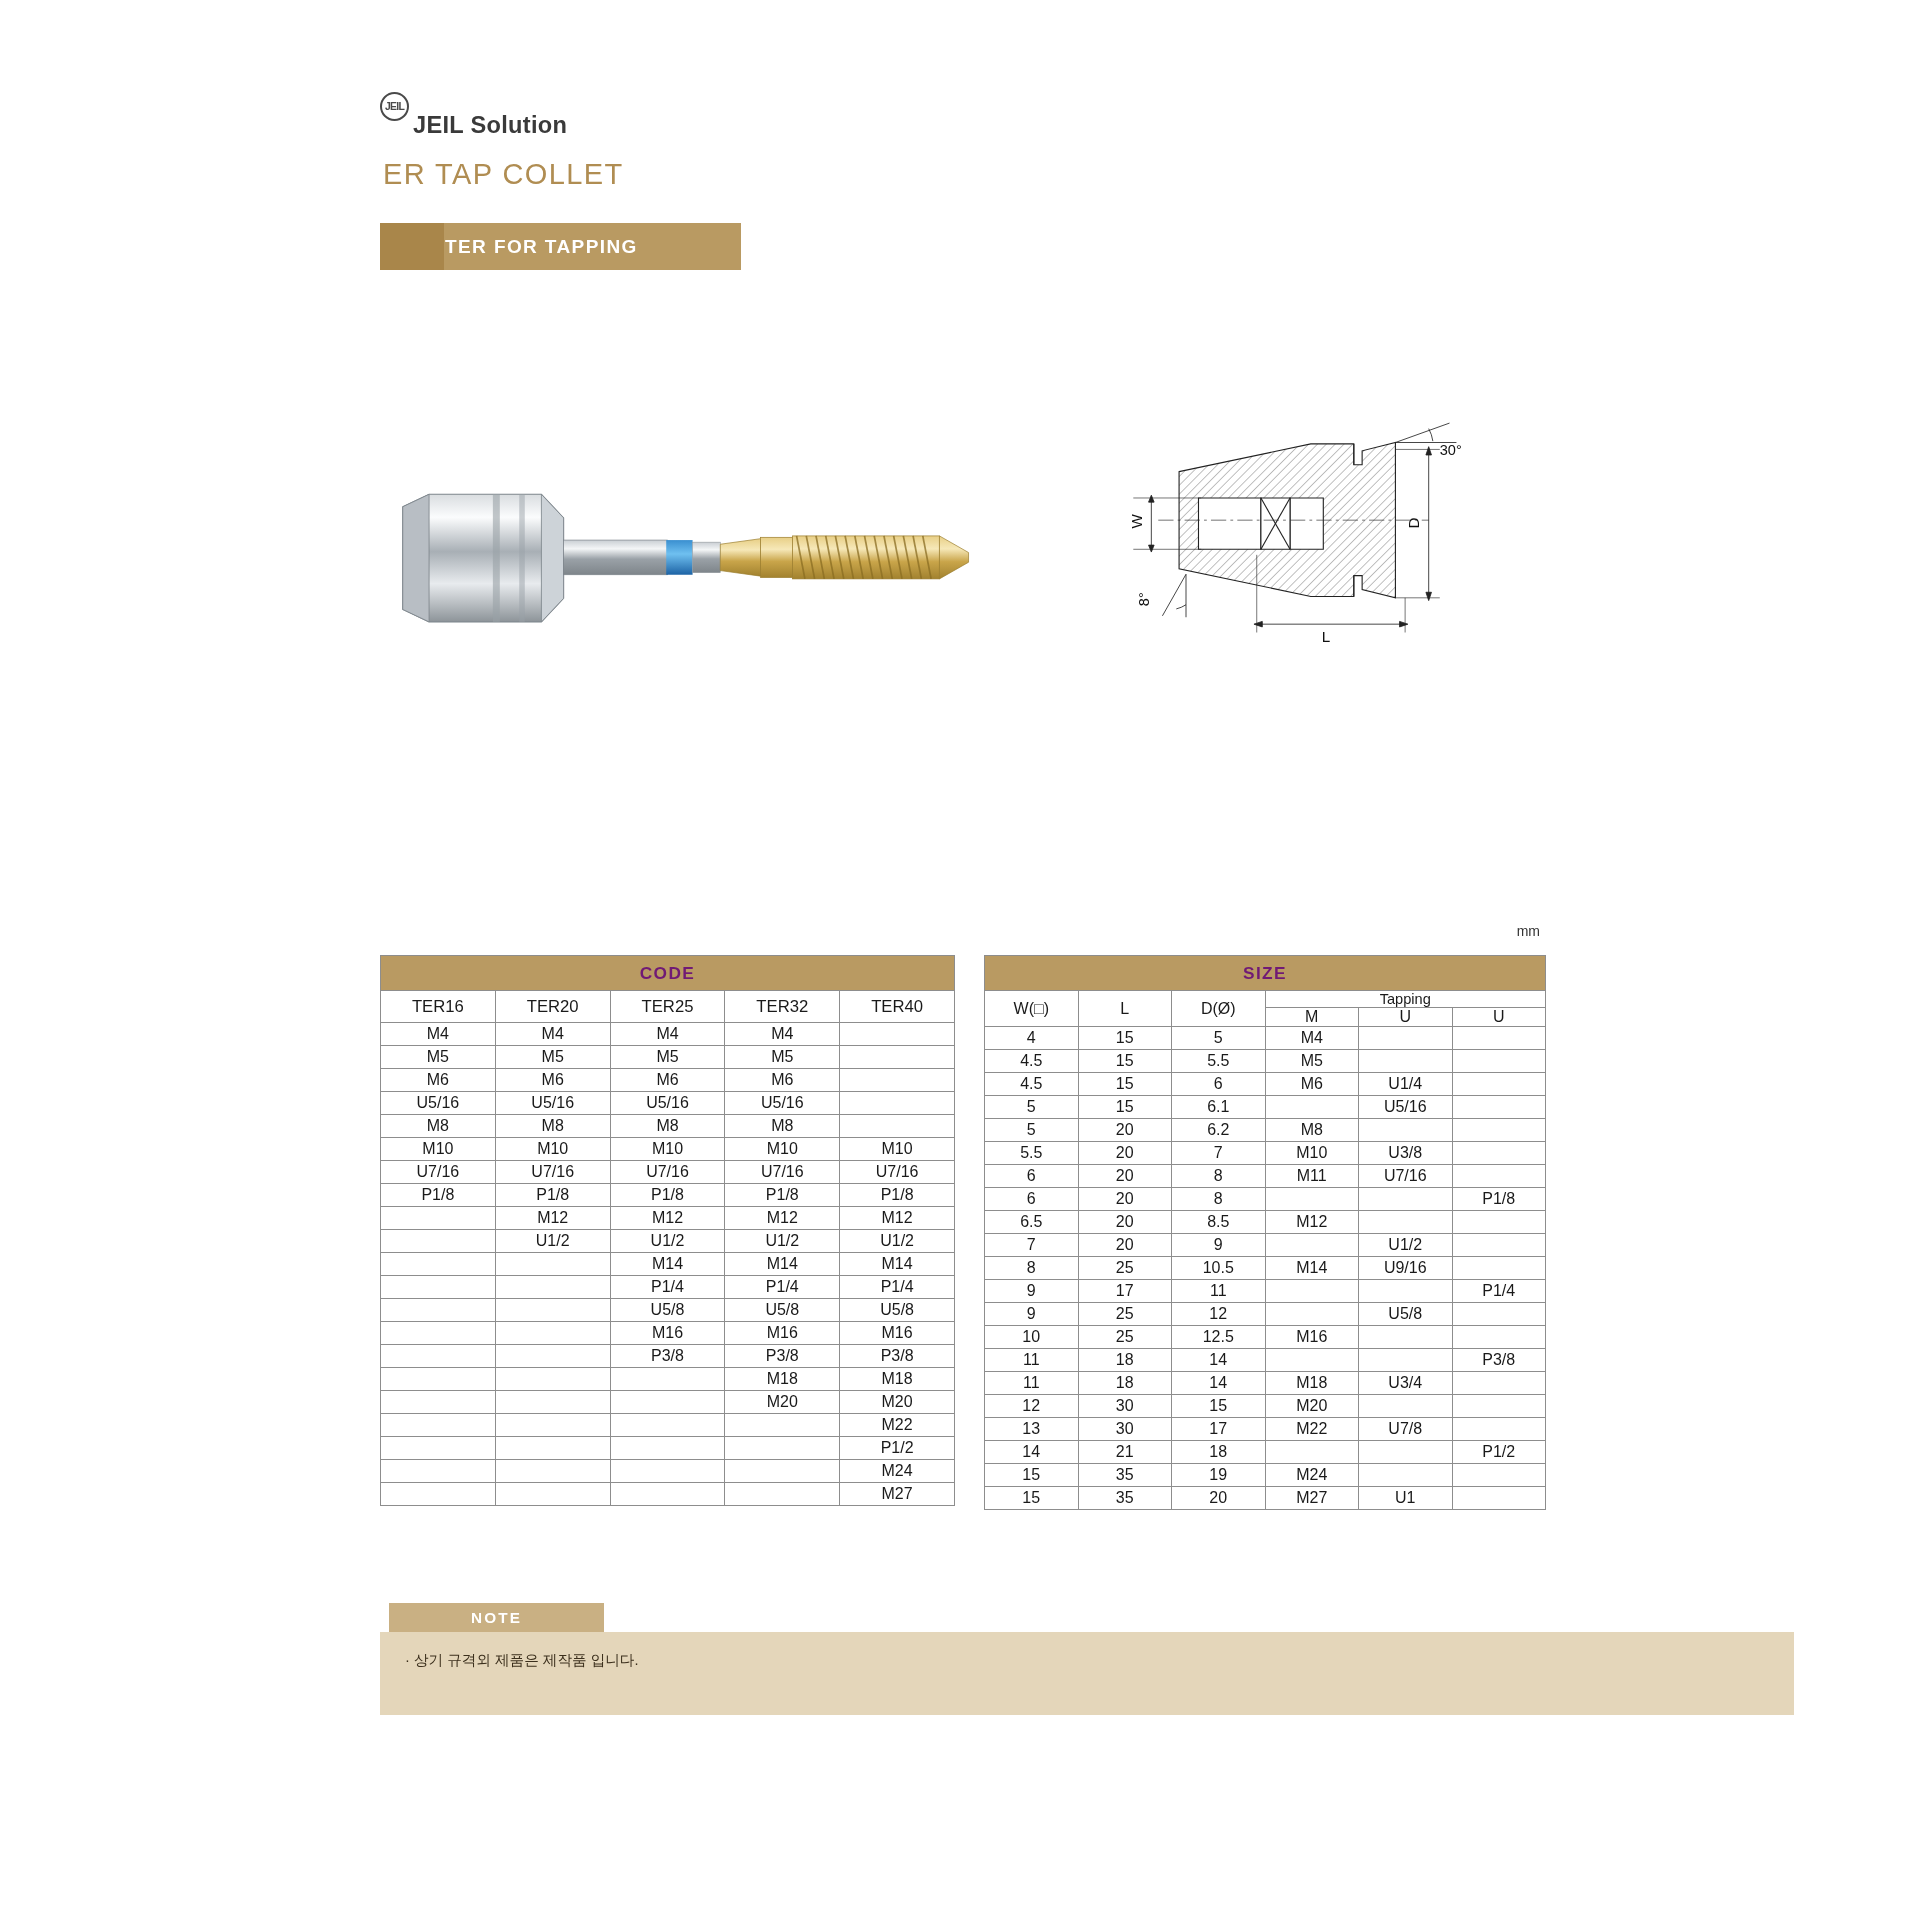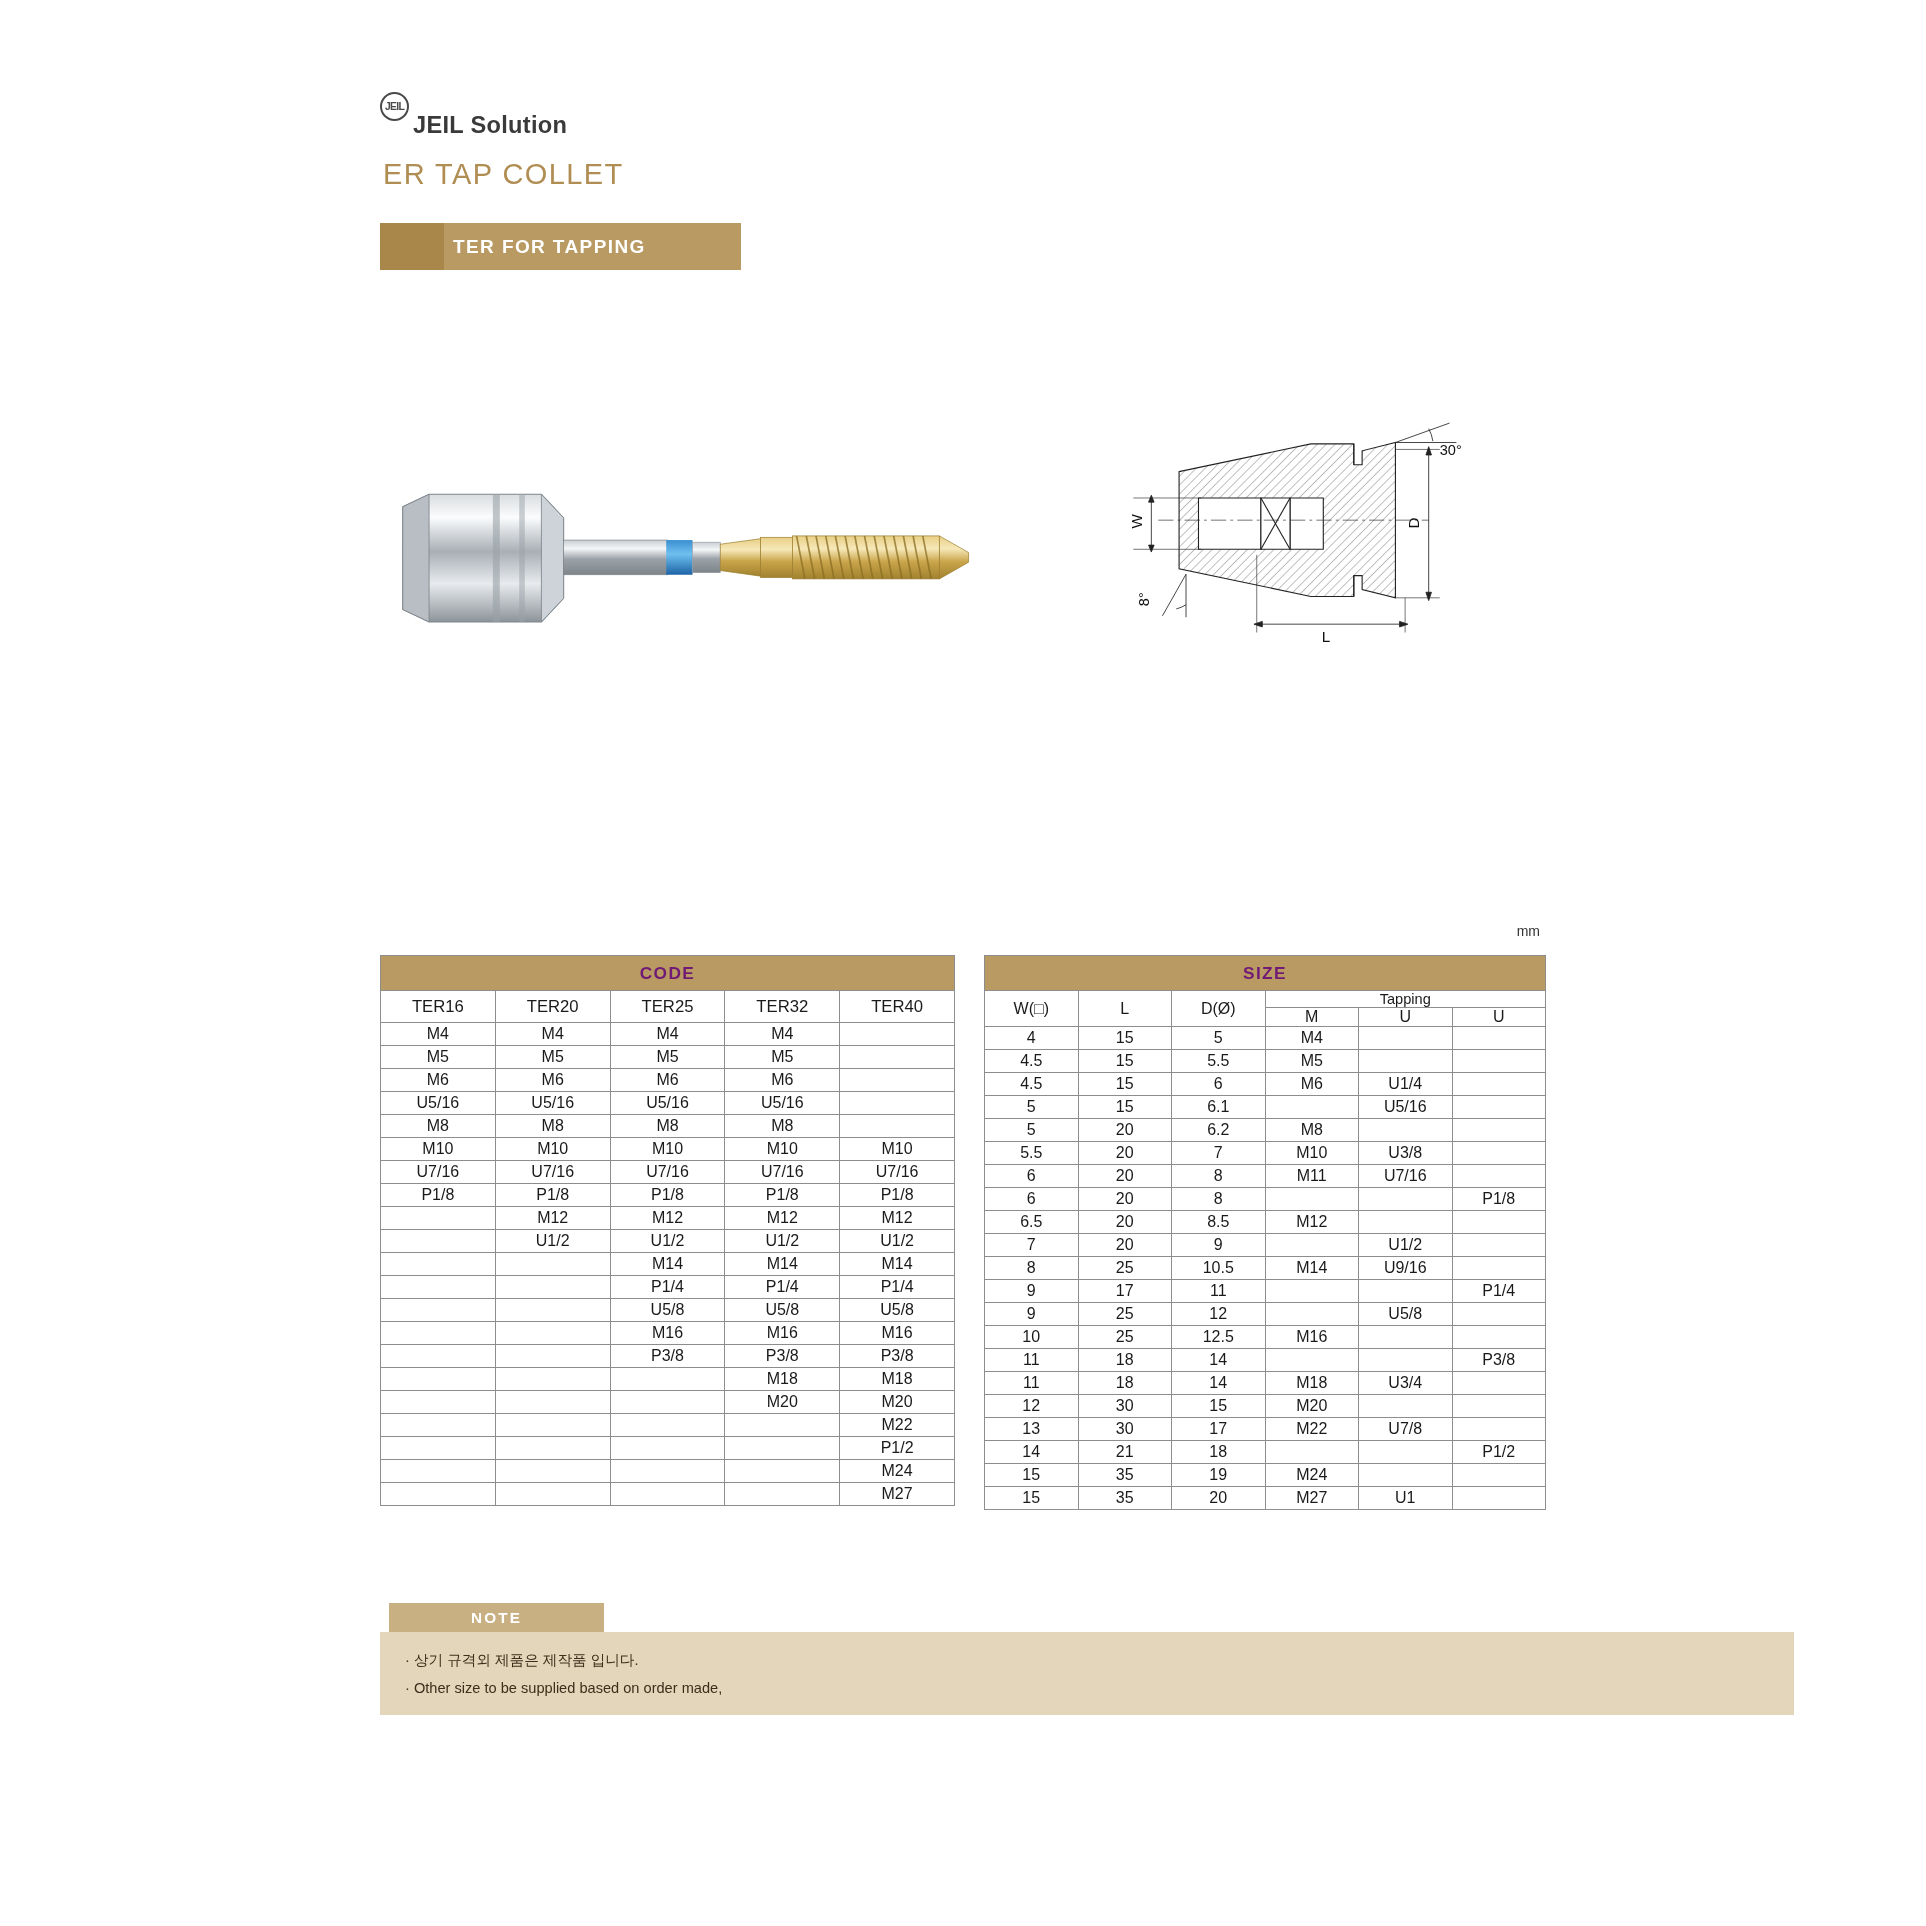--- a/index.html
+++ b/index.html
@@ -62,21 +62,20 @@
     width: 64px;
     height: 100%;
     background: #a9864a;
   }
   .subtitle-bar .txt {
     color: #ffffff;
     font-size: 19px;
     letter-spacing: 1.4px;
     font-weight: bold;
     padding-left: 1px;
-    margin-left: 8px;
   }
 
   
   .photo-area {
     position: absolute;
     left: 375px;
     top: 451px;
     width: 735px;
     height: 278px;
   }
@@ -658,15 +657,14 @@
         <td>M27</td>
         <td>U1</td>
         <td></td>
       </tr>
     </tbody>
 </table>
 
 <div class="note-tab">NOTE</div>
 <div class="note-box">
   <div class="note-line">· 상기 규격외 제품은 제작품 입니다.</div>
-  <div class="note-line">· Other size to be supplied based on order made,</div>
 </div>
 
 
 </body></html>

